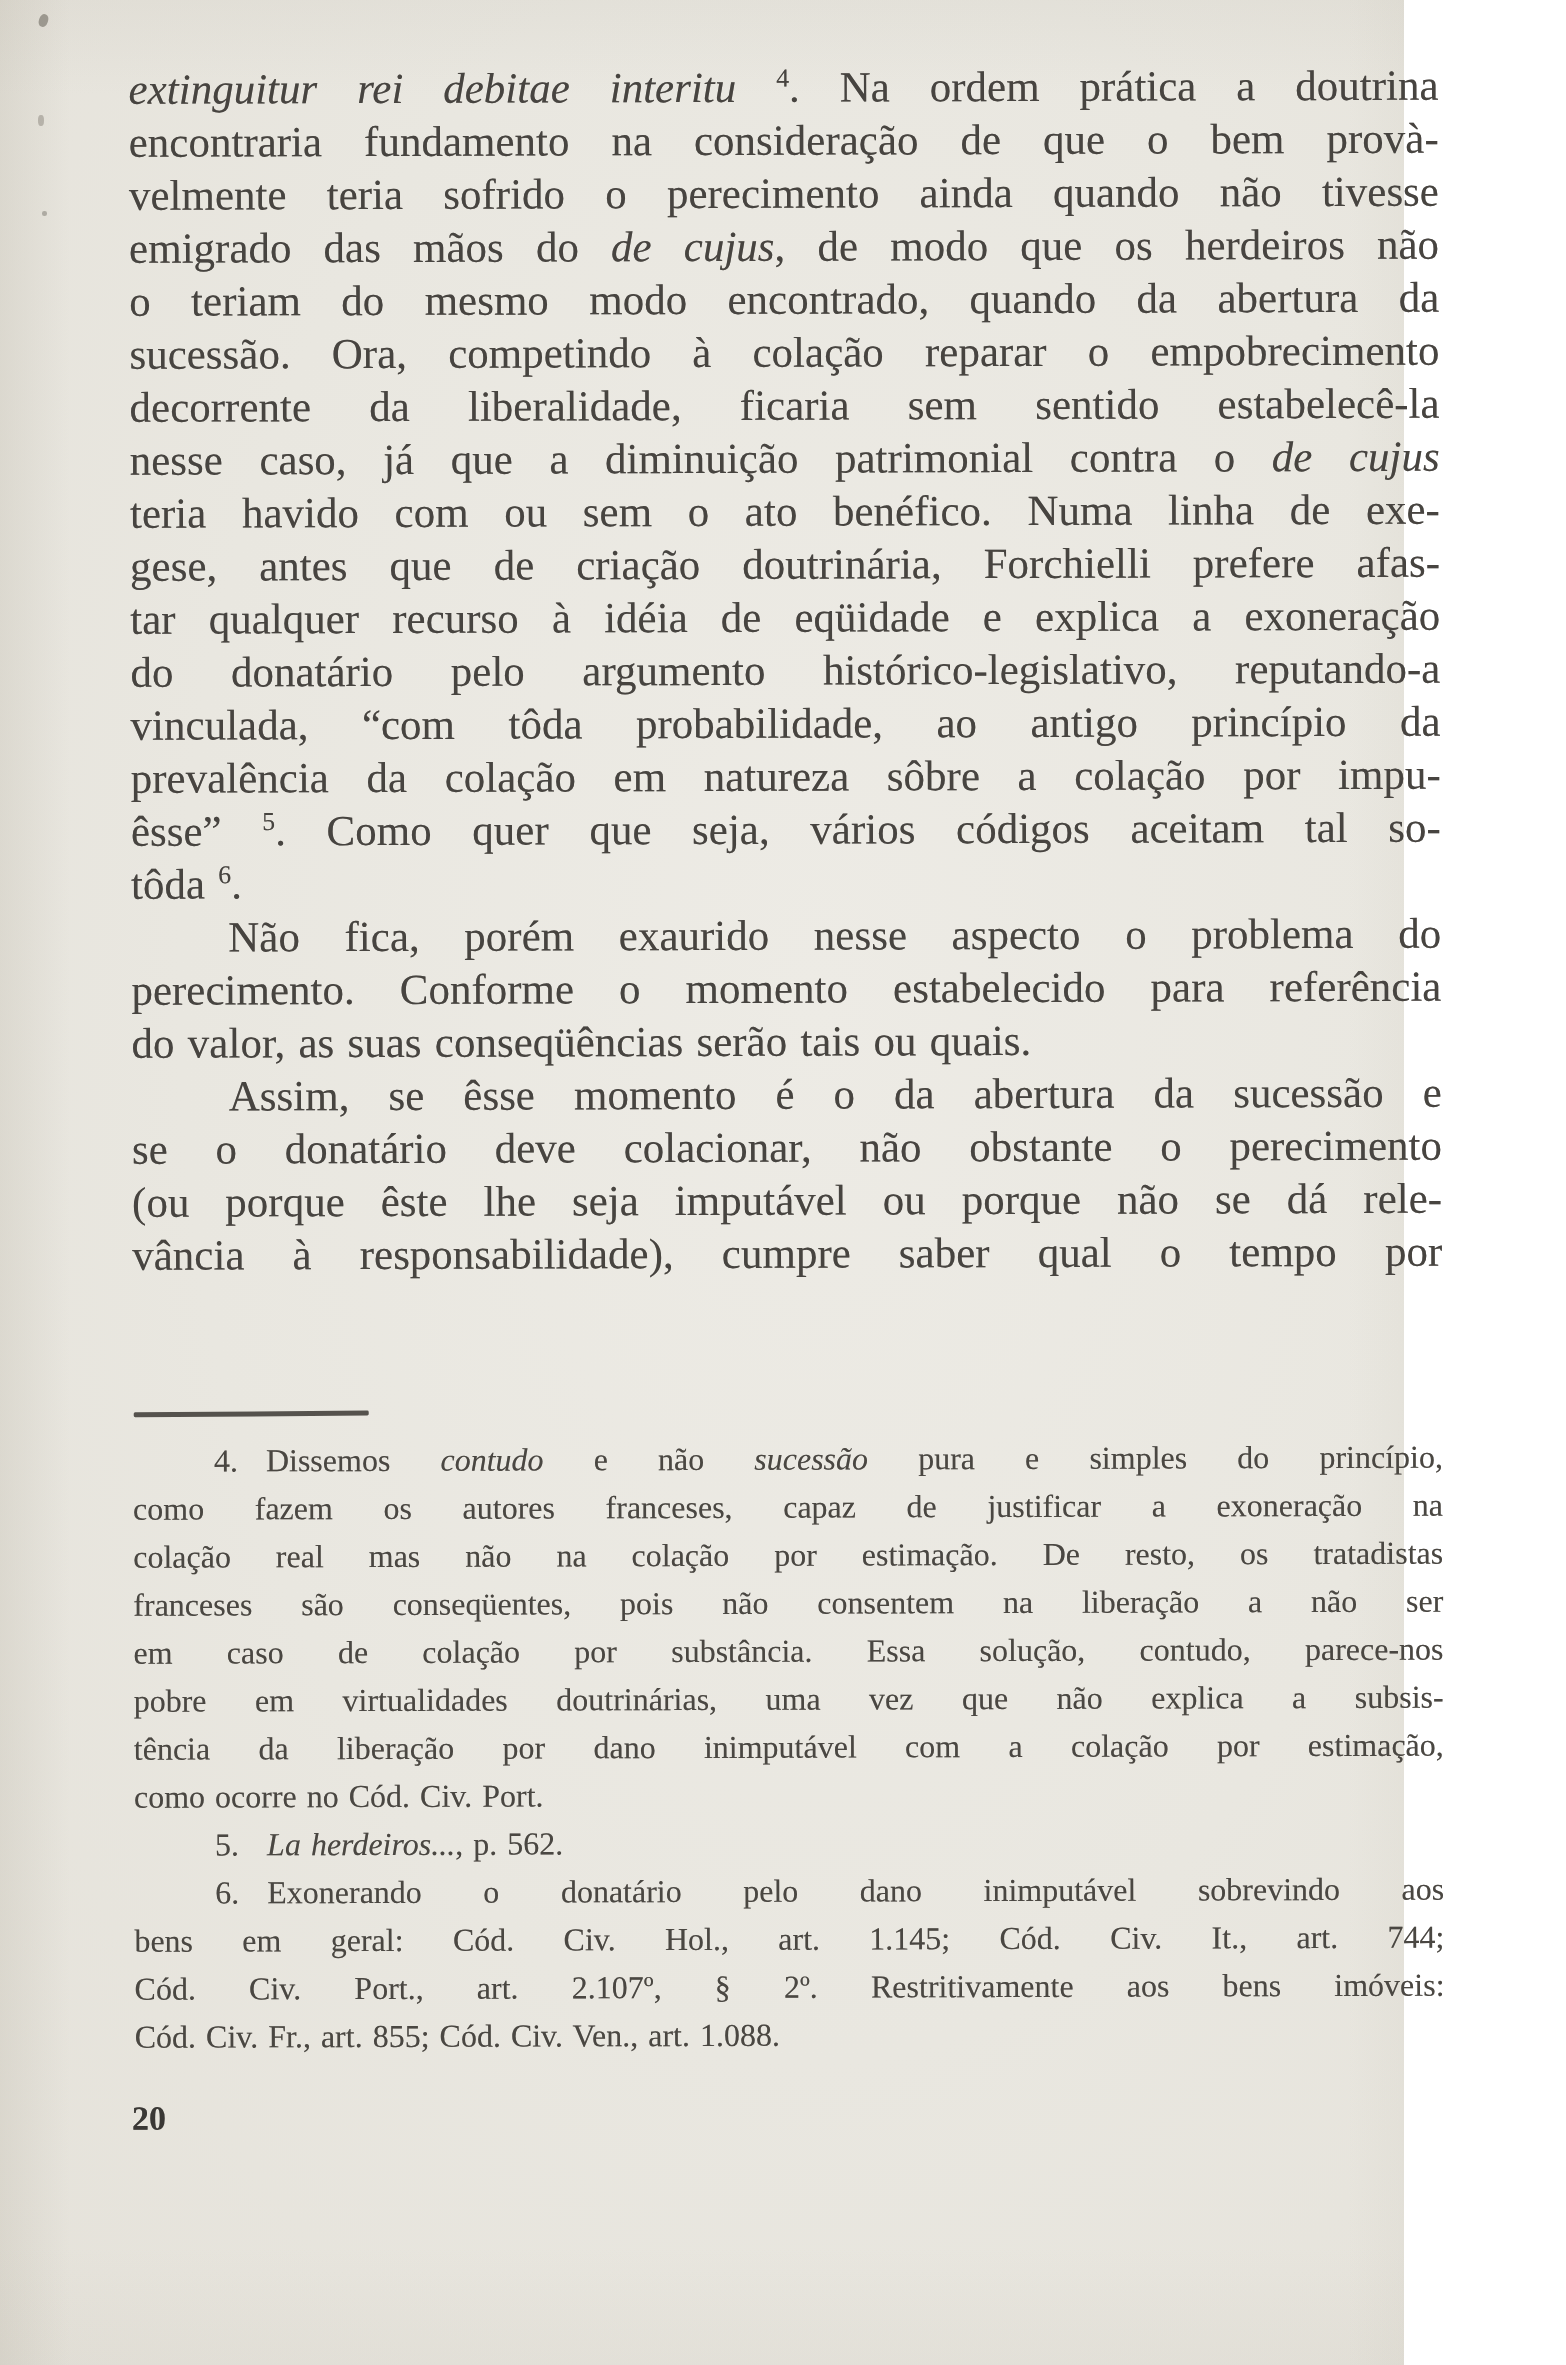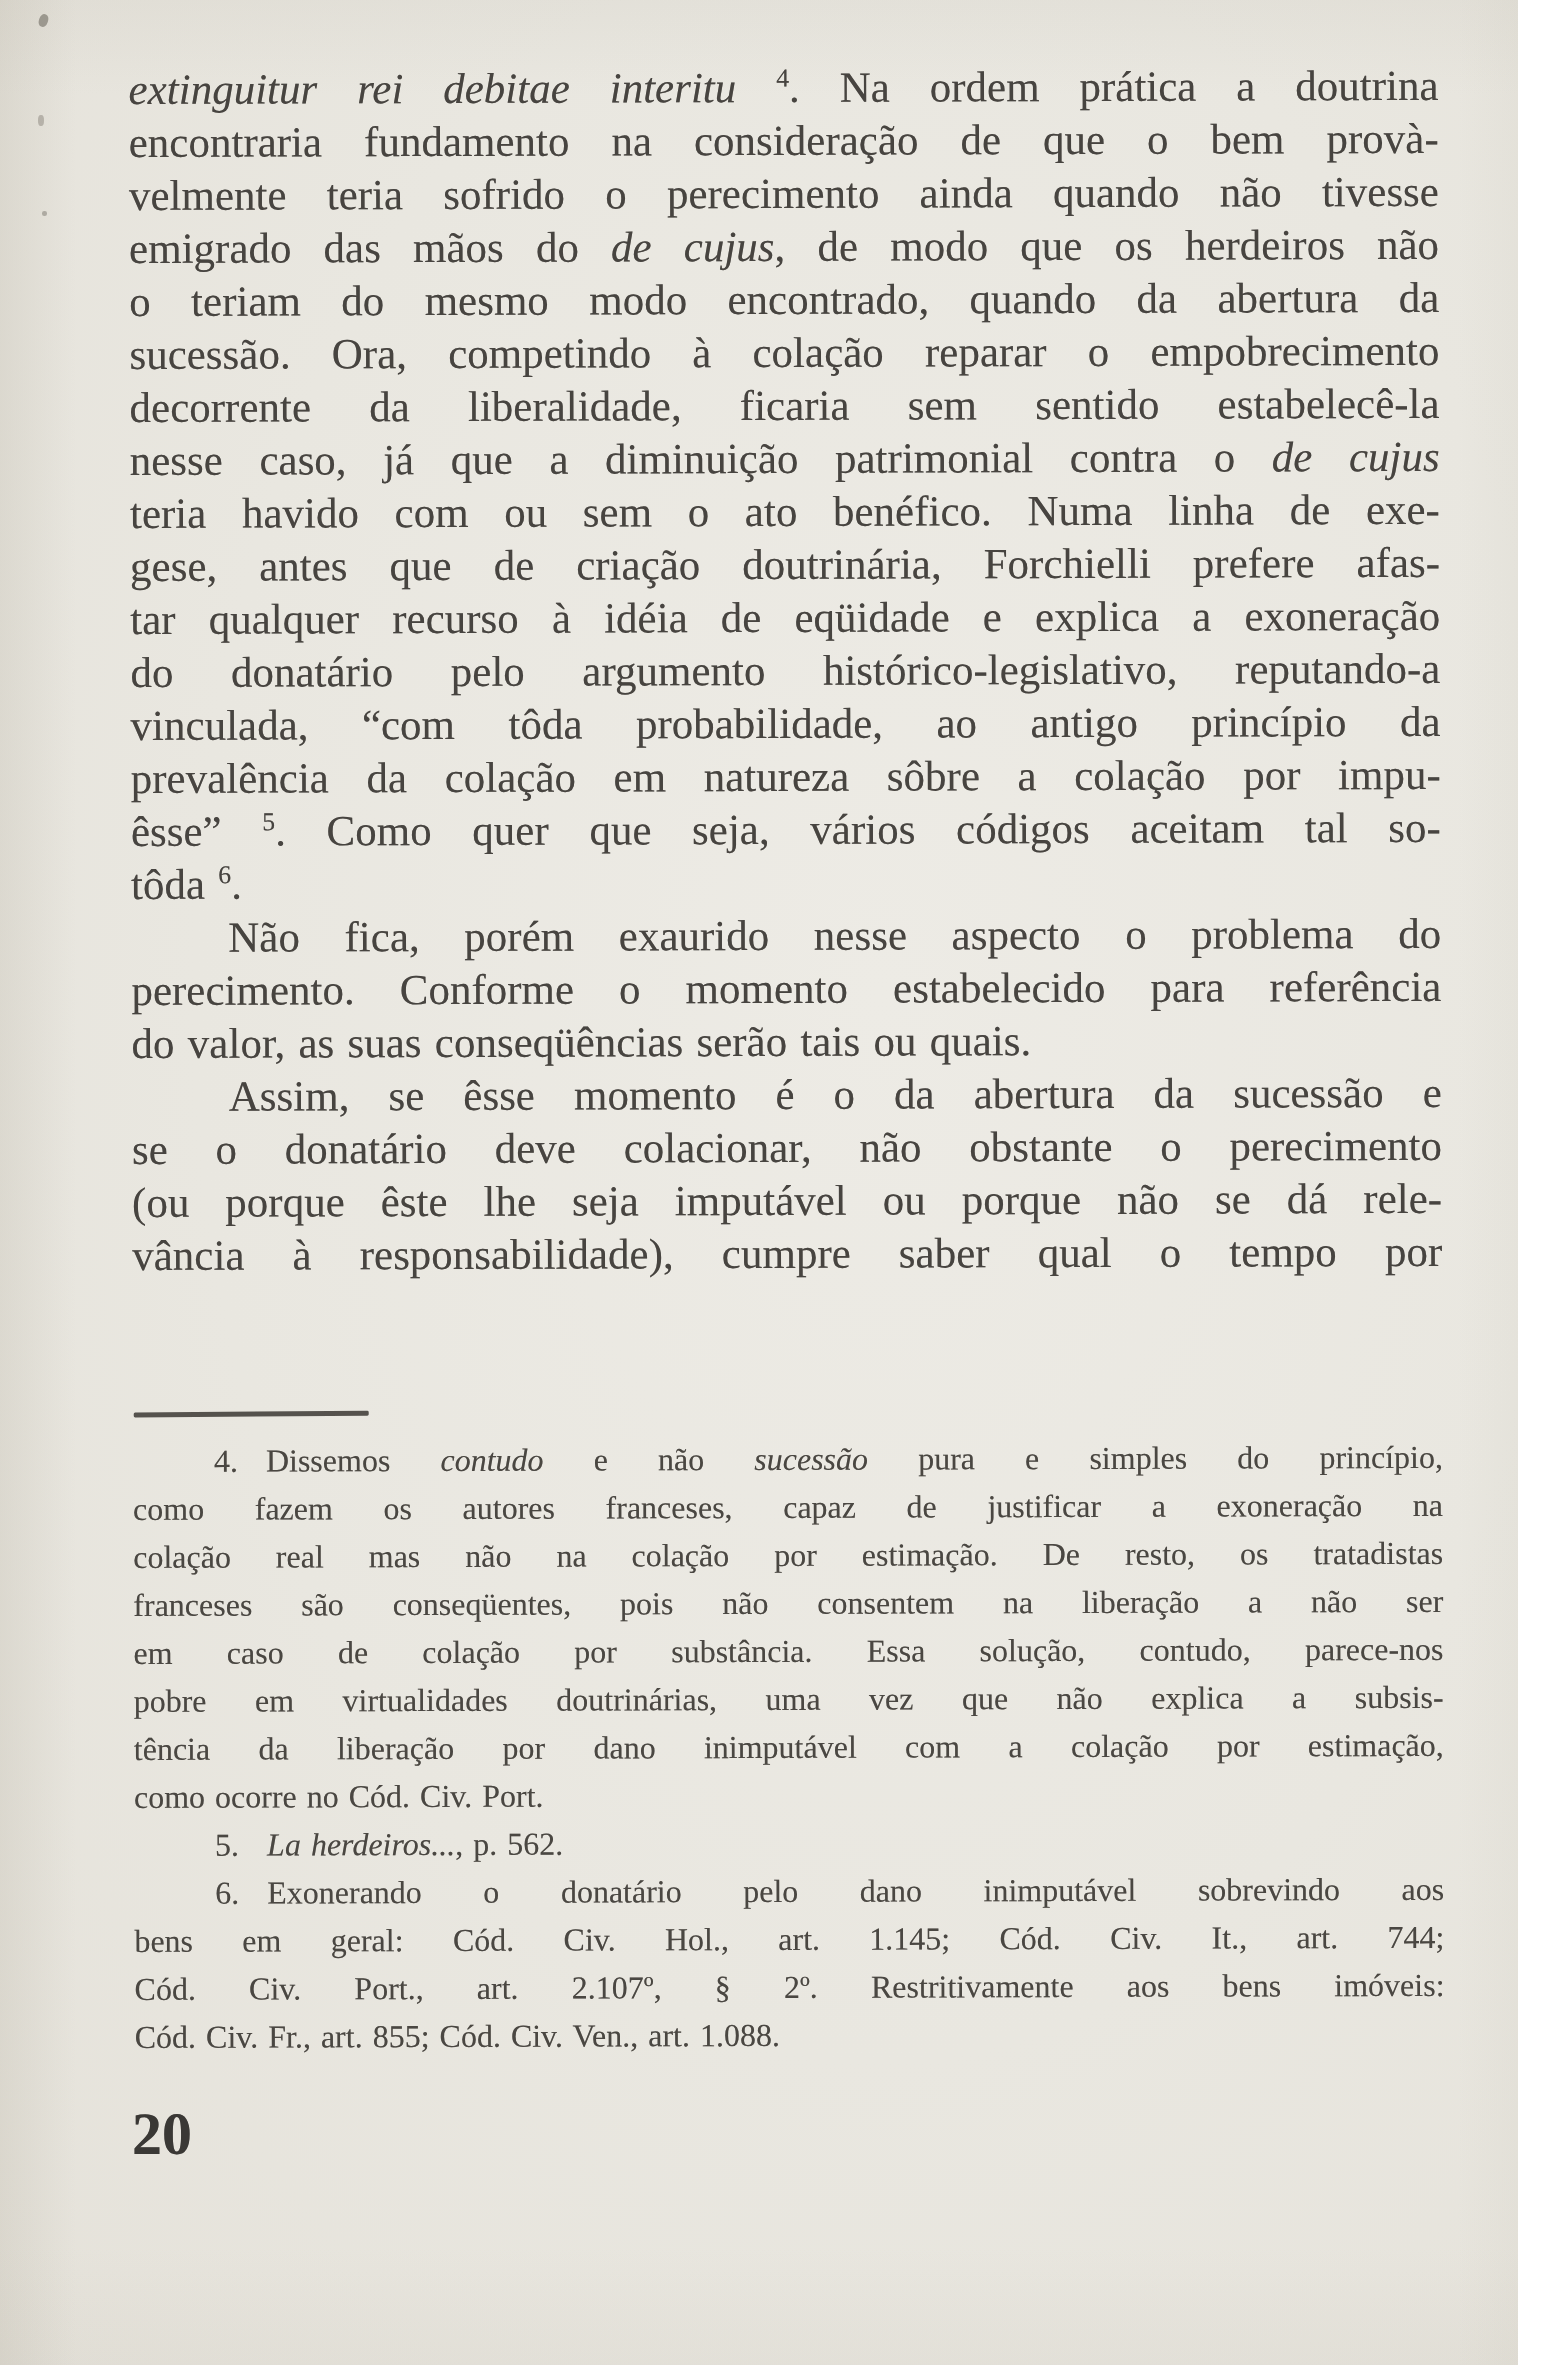--- a/index.html
+++ b/index.html
@@ -2,21 +2,21 @@
 <html style="font-size:8px"><head>
 <meta charset="utf-8">
 <style>
   html,body{margin:0;padding:0;}
   body{
     width:1567px;height:2366px;
     font-family:"Liberation Serif","DejaVu Serif",serif;
     overflow:hidden;
   }
   .page{
-    position:relative;width:1518px;height:2366px;
+    position:relative;width:1404px;height:2366px;
     background:
       linear-gradient(90deg, rgba(172,166,150,0.20) 0%, rgba(172,166,150,0) 5%),
       linear-gradient(270deg, rgba(190,186,172,0.10) 0%, rgba(190,186,172,0) 4%),
       linear-gradient(180deg, rgba(182,177,164,0.12) 0%, rgba(182,177,164,0) 4%),
       linear-gradient(0deg, rgba(182,177,164,0.10) 0%, rgba(182,177,164,0) 5%),
       radial-gradient(ellipse at 58% 42%, #edebe5 0%, #e9e7e0 55%, #e5e2da 100%);
   }
   .scan{position:absolute;left:0;top:0;width:100%;height:100%;transform:rotate(-0.18deg);transform-origin:50% 50%;}
   .body-text{
     position:absolute;left:132px;top:61px;width:1310px;
@@ -36,21 +36,21 @@
   .footnotes .para.indent .line:first-child{text-indent:81px;}
   .it{font-style:italic;}
   .sup{vertical-align:super;font-size:60%;line-height:0;}
   .fnum{margin-right:28px;}
   .footnote-rule{
     position:absolute;left:133px;top:1410px;width:235px;height:4.5px;
     background:#55524d;border-radius:1.5px;transform:rotate(-0.25deg);
   }
   .page-number{
     position:absolute;left:129px;top:2098px;
-    font-size:60px;font-weight:700;color:#3a3835;
+    font-size:34px;font-weight:700;color:#3a3835;
     text-shadow:0 0 0.5px rgba(58,56,53,0.5);
   }
   .smudge{position:absolute;background:#5a554b;}
   .s1{left:39px;top:14px;width:9px;height:13px;border-radius:45%;opacity:.5;transform:rotate(18deg);}
   .s2{left:38px;top:115px;width:6px;height:11px;border-radius:45%;opacity:.32;}
   .s3{left:42px;top:211px;width:4.5px;height:4.5px;border-radius:50%;opacity:.38;}
 </style>
 </head>
 <body>
 

